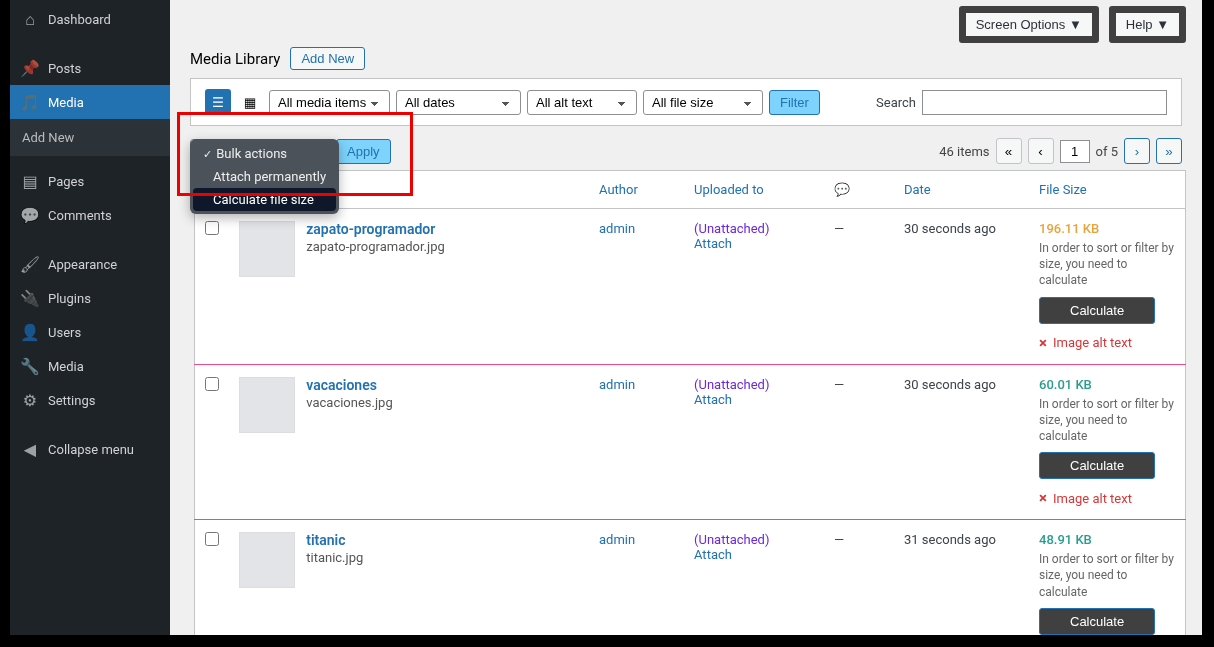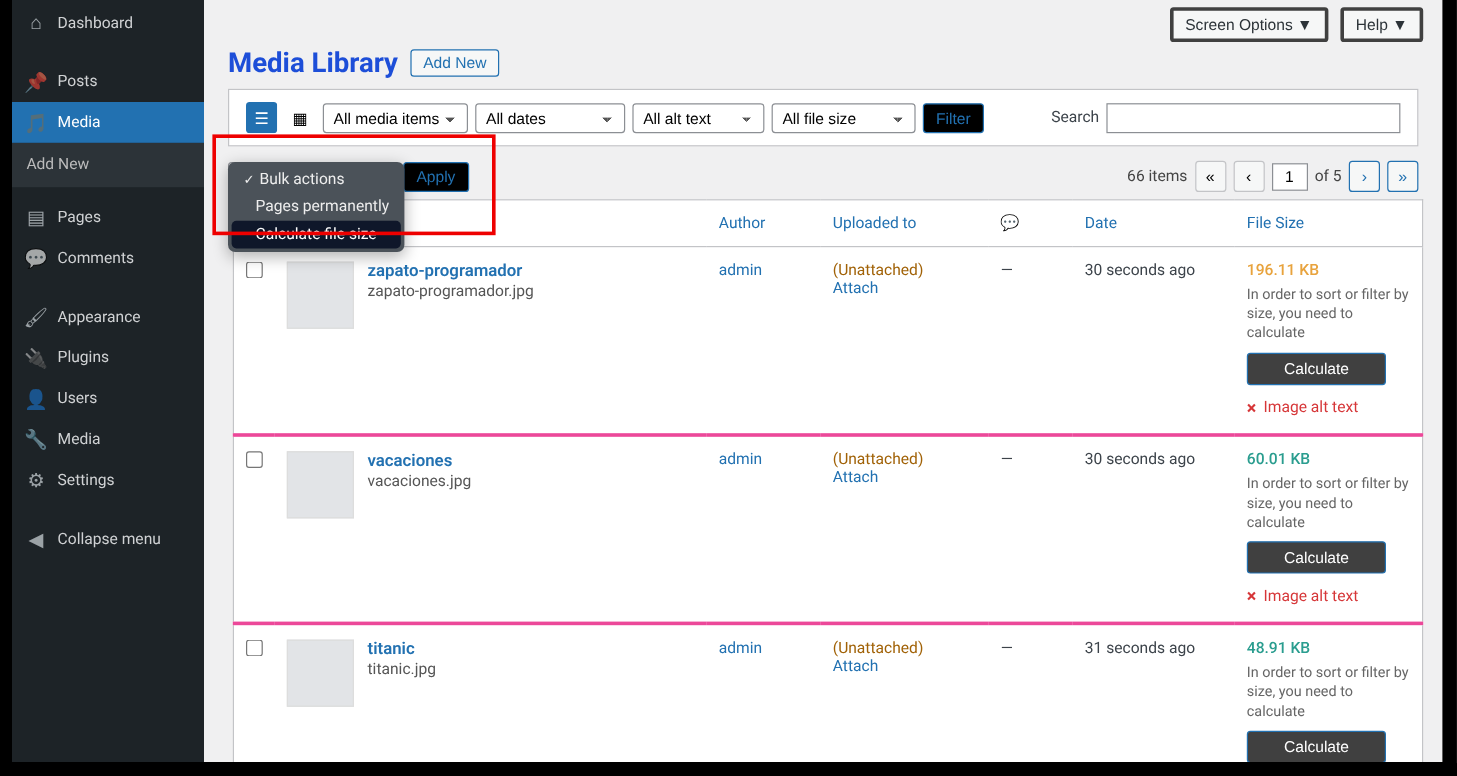--- a/index.html
+++ b/index.html
@@ -11,55 +11,55 @@
 .sidebar-item.active { background: #2271b1; color: #fff; position: relative; }
 .sidebar-item.active::after { content: ''; position: absolute; right: -8px; top: 50%; transform: translateY(-50%); border: 8px solid transparent; border-right-color: #f0f0f1; }
 .sidebar-item .icon { width: 20px; height: 20px; margin-right: 8px; display: flex; align-items: center; justify-content: center; font-size: 16px; color: rgba(240,246,252,0.6); }
 .sidebar-item.active .icon { color: #fff; }
 .sidebar-sub { background: #2c3338; padding: 6px 0; margin-bottom: 8px; }
 .sidebar-sub-item { padding: 5px 12px; color: #bbb; cursor: pointer; font-size: 13px; }
 .sidebar-sub-item.active { color: #fff; font-weight: 600; }
 .sep { height: 15px; }
 .main { flex: 1; display: flex; flex-direction: column; overflow: hidden; position: relative; }
 .topbar { display: flex; justify-content: flex-end; gap: 10px; padding: 6px 16px 0 16px; }
-.topbtn { background: #f6f7f7; border: 3px solid #404040; padding: 4px 10px; font-size: 13px; color: #2c3338; cursor: pointer; border-radius: 3px; }
+.topbtn { background: #f6f7f7; border: 7px solid #404040; padding: 4px 10px; font-size: 13px; color: #2c3338; cursor: pointer; border-radius: 3px; }
 .header { display: flex; align-items: center; padding: 4px 20px 8px 20px; gap: 10px; }
-.header h1 { font-size: 23px; font-weight: 700; color: #1d4ed8; }
+.header h1 { font-size: 15px; font-weight: 400; color: #000000; }
 .btn-primary-outline { border: 1px solid #2271b1; color: #2271b1; background: #f6f7f7; padding: 3px 10px; font-size: 13px; border-radius: 3px; cursor: pointer; }
 .wp-filter { margin: 0 20px 12px 20px; padding: 10px 14px; background: #fff; border: 1px solid #c3c4c7; display: flex; align-items: center; gap: 6px; }
 .view-btn { width: 26px; height: 26px; border: 1px solid transparent; background: #fff; display: flex; align-items: center; justify-content: center; cursor: pointer; border-radius: 3px; }
 .view-btn.active { background: #2271b1; color: #fff; }
 .select { background: #fff; border: 1px solid #8c8f94; padding: 4px 22px 4px 8px; font-size: 13px; border-radius: 3px; min-width: 110px; appearance: none; background-image: linear-gradient(45deg, transparent 50%, #555 50%), linear-gradient(135deg, #555 50%, transparent 50%); background-position: calc(100% - 14px) 11px, calc(100% - 10px) 11px; background-size: 4px 4px, 4px 4px; background-repeat: no-repeat; cursor: pointer; }
-.filter-btn { border: 1px solid #2271b1; color: #2271b1; background: #000000; padding: 4px 10px; font-size: 13px; border-radius: 3px; cursor: pointer; }
+.filter-btn { border: 1px solid #2271b1; color: #2271b1; background: #7dd3fc; padding: 4px 10px; font-size: 13px; border-radius: 3px; cursor: pointer; }
 .search-wrap { margin-left: auto; display: flex; align-items: center; gap: 6px;}
 .search-input { border: 1px solid #8c8f94; padding: 4px 6px; width: 245px; font-size: 13px; }
 .tablenav { margin: 0 20px 6px 20px; display: flex; align-items: center; justify-content: space-between; position: relative; }
 .bulk-wrap { display: flex; align-items: center; gap: 6px; position: relative; }
 .dropdown { position: absolute; left: 0; top: 0; background: #4b5259; border-radius: 6px; box-shadow: 0 4px 12px rgba(0,0,0,0.3); z-index: 50; min-width: 145px; padding: 3px 3px; }
 .dropdown-item { padding: 4px 10px; color: #eee; font-size: 13px; cursor: pointer; border-radius: 4px; }
 .dropdown-item.checked::before { content: '✓'; margin-right: 4px; font-size: 11px;}
 .dropdown-item:not(.checked) { padding-left: 20px; }
 .dropdown-item.highlighted { background: #0f172a; color: #fff; }
 .highlight-box { position: absolute; border: 3px solid #e00; left: 177px; top: 112px; width: 236px; height: 84px; z-index: 100; pointer-events: none; }
 .pagination { display: flex; align-items: center; gap: 6px; font-size: 13px; color: #444; }
 .page-btn { border: 1px solid #c3c4c7; background: #f6f7f7; width: 26px; height: 26px; display: flex; align-items: center; justify-content: center; cursor: pointer; border-radius: 3px; }
 .page-btn.active-nav { border-color: #2271b1; color: #2271b1; }
 .page-input { width: 30px; border: 1px solid #8c8f94; padding: 3px 4px; text-align: center; font-size: 13px; }
 .tbl { margin: 0 24px; width: calc(100% - 40px); border-collapse: collapse; background: #fff; border: 1px solid #c3c4c7; }
 .tbl thead th { text-align: left; padding: 10px 10px; font-weight: 400; color: #2271b1; font-size: 13px; border-bottom: 1px solid #c3c4c7; }
 .tbl thead th.cb { width: 30px; }
 .tbl thead th.file { color: #1d2327; width: 360px; }
-.tbl tbody td { padding: 12px 10px; vertical-align: top; border-bottom: 3px solid #ec4899; font-size: 13px; }
+.tbl tbody td { padding: 12px 10px; vertical-align: top; border-bottom: 1px solid #ec4899; font-size: 13px; }
 .cb input { width: 14px; height: 14px; }
 .thumb { width: 56px; height: 56px; background: #e2e4e7; border: 1px solid #ddd; display: inline-block; vertical-align: top; margin-right: 8px; }
 .file-info { display: inline-block; vertical-align: top; }
 .file-title { color: #2271b1; font-weight: 600; font-size: 14px; }
 .file-name { color: #555; font-size: 13px; margin-top: 2px; }
 .link { color: #2271b1; cursor: pointer; }
-.unattached { color: #a16207; }
+.unattached { color: #6d28d9; }
 .fsize { color: #2a9d8f; font-weight: 500; }
 .fsize.orange { color: #e8a33d; }
 .fnote { color: #666; font-size: 12px; margin: 4px 0 8px 0; line-height: 1.35; max-width: 140px; }
 .btn-blue { background: #404040; color: #fff; border: 1px solid #2271b1; padding: 5px 30px; border-radius: 3px; cursor: pointer; font-size: 13px; }
 .alt-err { color: #d63638; font-size: 13px; margin-top: 10px; display: flex; align-items: center; gap: 6px; }
 .alt-err::before { content: '×'; font-weight: bold; font-size: 15px; }
 </style>
 </head>
 <body>
 
@@ -141,26 +141,26 @@
         <input class="search-input" style="">
       </div>
     </div>
 
     <div class="tablenav">
       <div class="bulk-wrap">
         <select class="select" style="min-width:140px"><option>Bulk actions</option></select>
         <button class="filter-btn">Apply</button>
         <div class="dropdown">
           <div class="dropdown-item checked">Bulk actions</div>
-          <div class="dropdown-item">Pages permanently</div>
+          <div class="dropdown-item">Attach permanently</div>
           <div class="dropdown-item highlighted">Calculate file size</div>
         </div>
       </div>
       <div class="pagination">
-        <span>66 items</span>
+        <span>46 items</span>
         <button class="page-btn">«</button>
         <button class="page-btn">‹</button>
         <input class="page-input" value="1" style="">
         <span>of 5</span>
         <button class="page-btn active-nav">›</button>
         <button class="page-btn active-nav">»</button>
       </div>
     </div>
 
     <table class="tbl">

